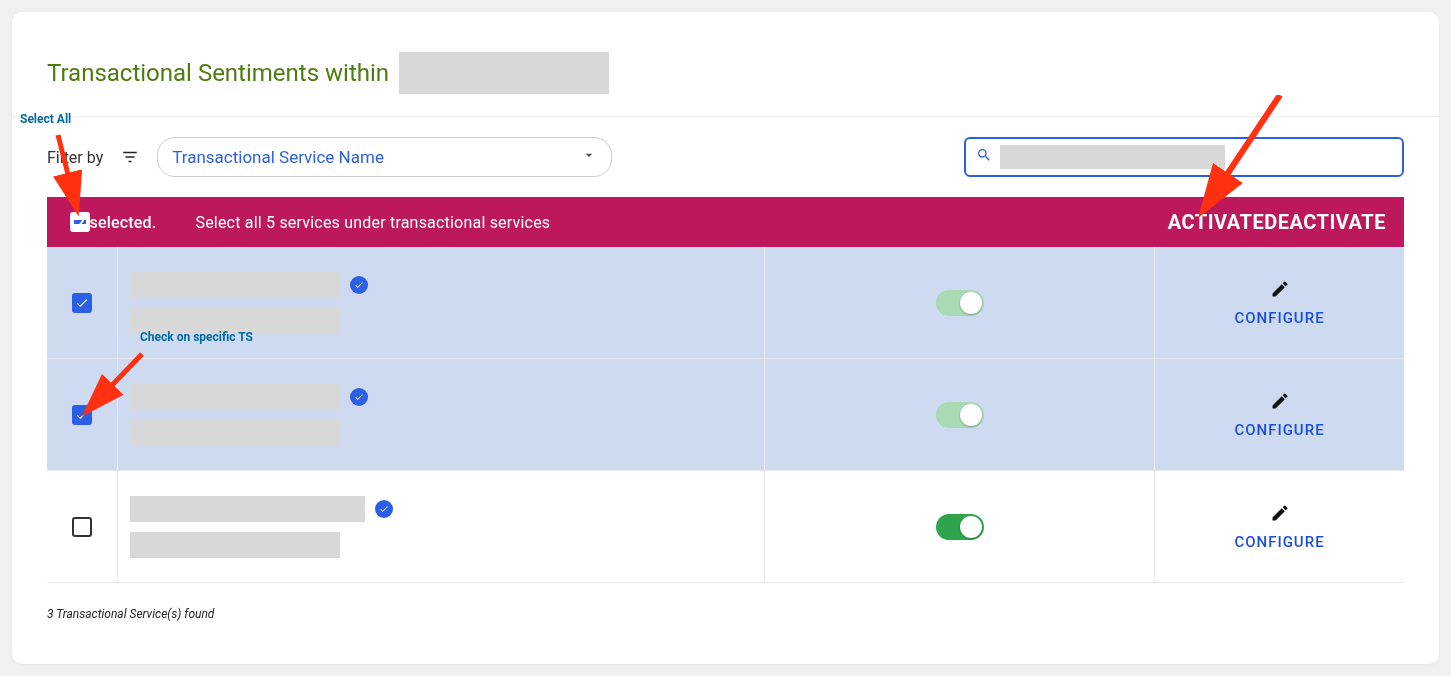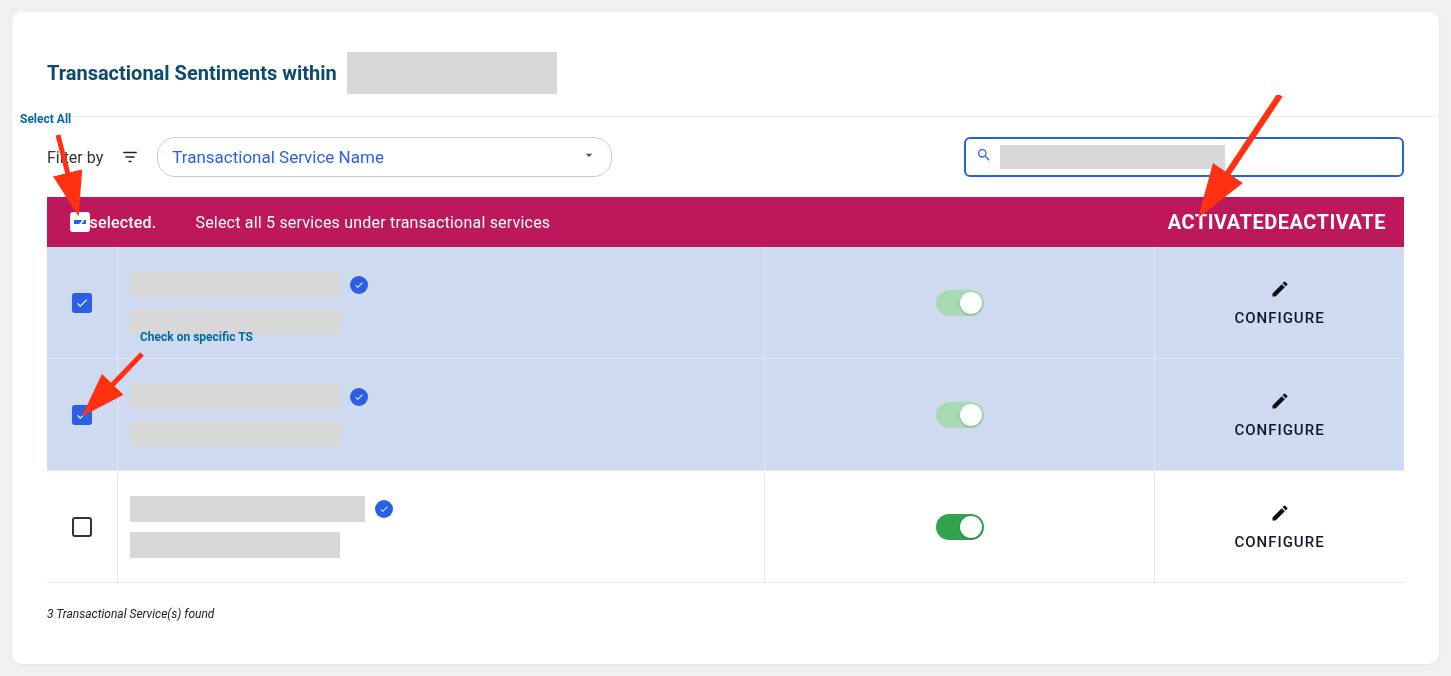--- a/index.html
+++ b/index.html
@@ -21,23 +21,23 @@
     box-shadow: 0 1px 3px rgba(0,0,0,0.05);
   }
   .header-row {
     display: flex;
     align-items: center;
     gap: 10px;
     padding: 0 35px 22px 35px;
     border-bottom: 1px solid #eee;
   }
   .page-title {
-    font-size: 20px;
-    font-weight: 700;
-    color: #0c4a6e;
+    font-size: 24px;
+    font-weight: 400;
+    color: #4d7c0f;
   }
   .title-redact {
     width: 210px;
     height: 42px;
     background: #d8d8d8;
   }
   .filter-row {
     display: flex;
     align-items: center;
     padding: 20px 35px 20px 35px;
@@ -175,21 +175,21 @@
     box-shadow: 0 1px 2px rgba(0,0,0,.25);
   }
   .cell-config {
     border-left: 1px solid #e6e8ee;
     height: 100%;
     display: flex; flex-direction: column;
     align-items: center; justify-content: center;
     gap: 6px;
   }
   .config-label {
-    font-size: 15px; letter-spacing: 1px; font-weight: 500; color: #0f172a;
+    font-size: 15px; letter-spacing: 1px; font-weight: 500; color: #1d4ed8;
   }
   .footer-note {
     padding: 24px 35px;
     font-style: italic;
     font-size: 12px;
     color: #222;
   }
   
   .annot {
     position: absolute;

